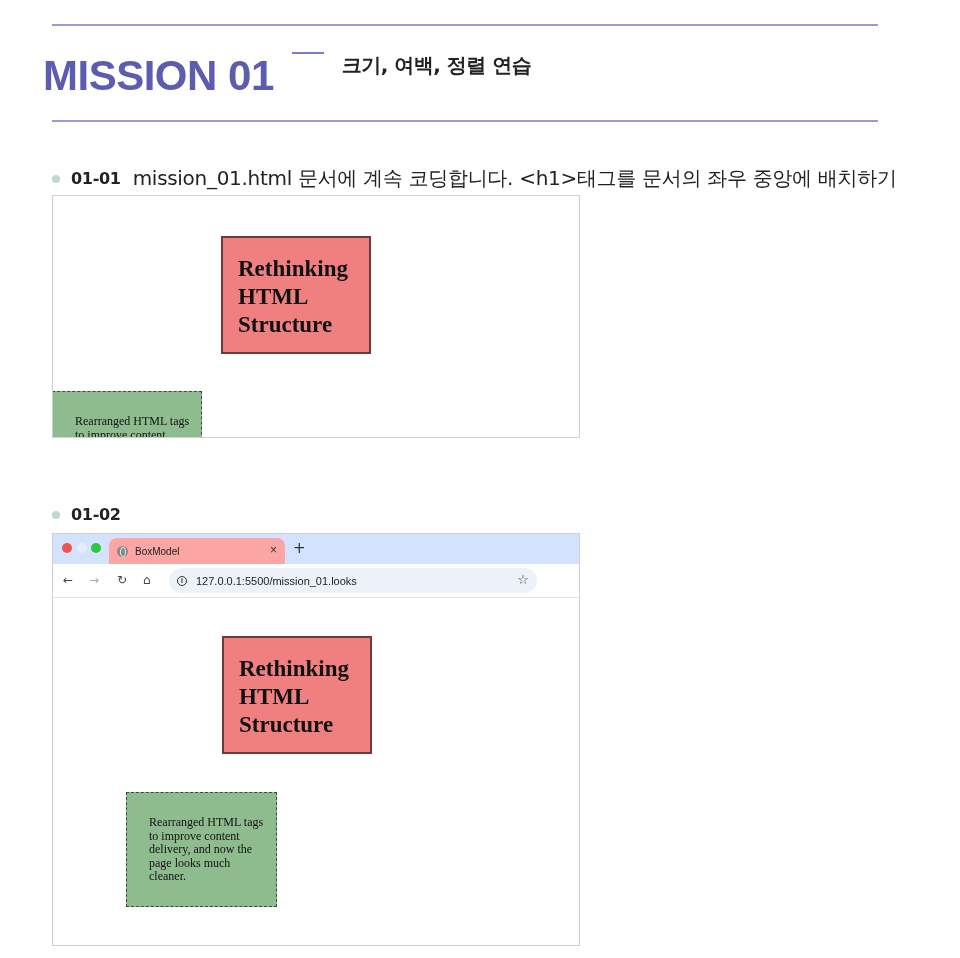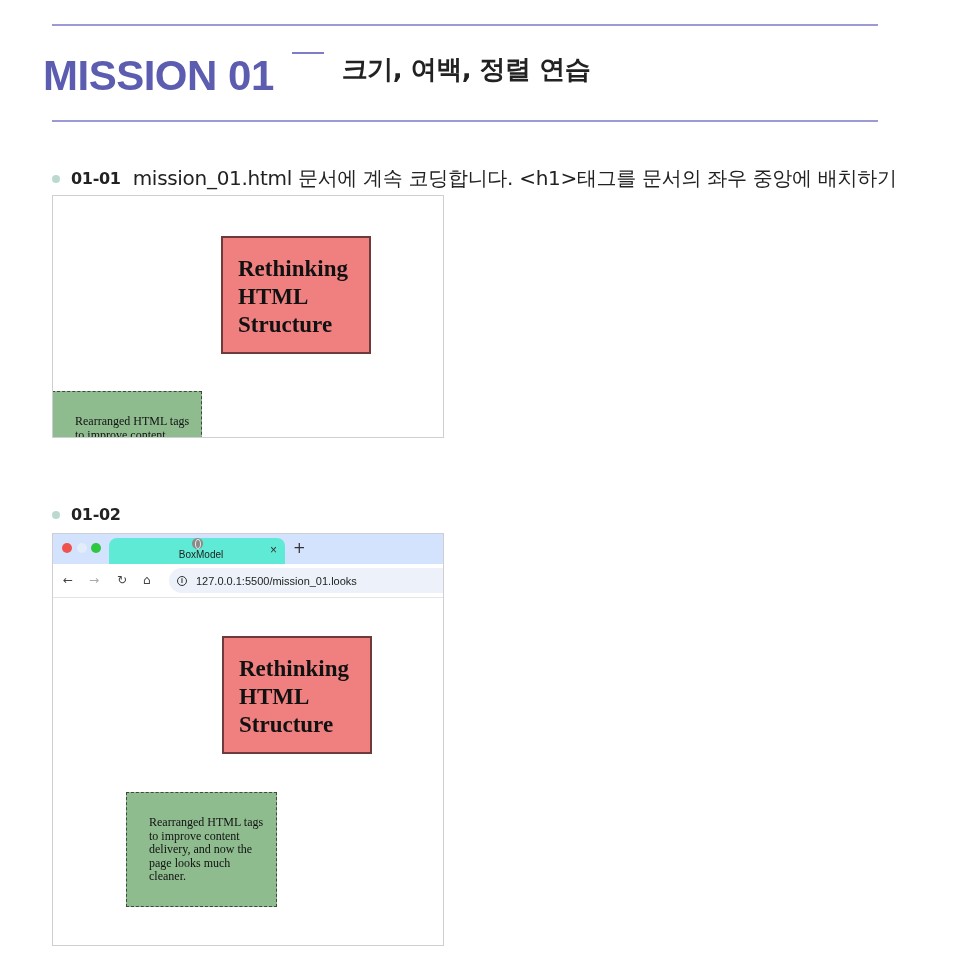--- a/index.html
+++ b/index.html
@@ -6,49 +6,49 @@
     html, body { width: 960px; height: 958px; background: #ffffff; overflow: hidden; }
     body { position: relative; font-family: "DejaVu Sans", "Liberation Sans", sans-serif; color: #222; }
 
     .rule { position: absolute; left: 52px; width: 826px; height: 2px; background: #9a9ad4; }
     .rule.top { top: 24px; }
     .rule.bottom { top: 120px; }
 
     .mission-header { position: absolute; left: 43px; top: 52px; height: 52px; display: flex; align-items: flex-start; }
     .mission-title { font-family: "Liberation Sans", sans-serif; font-weight: bold; font-size: 42px; color: #5c5cb0; letter-spacing: -0.5px; }
     .mission-dash { display: inline-block; width: 32px; height: 2px; background: #7c7cc8; margin: 0 18px 0 18px; }
-    .mission-subtitle { font-weight: bold; font-size: 26px; color: #222; letter-spacing: -0.5px; }
+    .mission-subtitle { font-weight: bold; font-size: 20px; color: #222; letter-spacing: -0.5px; }
 
     .task-heading { position: absolute; left: 52px; display: flex; align-items: center; font-size: 16px; color: #222; letter-spacing: -0.3px; }
     .bullet { width: 8px; height: 8px; border-radius: 50%; background: #bcd9cf; margin-right: 11px; }
     .task-num { font-weight: bold; font-size: 16px; margin-right: 12px; }
     .task-text { font-size: 20px; }
 
-    .frame { position: absolute; left: 52px; width: 392px; border: 1px solid #cfcfd3; background: #fff; overflow: hidden; padding-left: 39px; }
+    .frame { position: absolute; left: 52px; width: 528px; border: 1px solid #cfcfd3; background: #fff; overflow: hidden; padding-left: 39px; }
     .frame1 { top: 195px; height: 243px; }
     .frame2 { top: 533px; height: 413px; }
 
     .h1-box { position: absolute; width: 150px; height: 118px; background: #f08080; border: 2px solid #6e3a3a;
               font-family: "Liberation Serif", serif; font-weight: bold; font-size: 23px; line-height: 28px;
               color: #111; padding: 17px 0 0 15px; }
     .p-box { position: absolute; width: 150px; height: 115px; background: #8fbc8f; border: 1px dashed #3b4a3b;
              font-family: "Liberation Serif", serif; font-size: 12px; line-height: 13.5px; color: #111;
              padding: 23px 10px 0 22px; }
 
     .frame1 .h1-box { left: 168px; top: 40px; }
     .frame1 .p-box { left: -1px; top: 195px; }
 
     
     .tabbar { position: absolute; left: 0; top: 0; width: 100%; height: 30px; background: #d3e3fd; }
     .dot { position: absolute; top: 9px; width: 10px; height: 10px; border-radius: 50%; }
     .dot.red { left: 9px; background: #f0534e; }
     .dot.yellow { left: 24px; background: #e3ecf9; }
     .dot.green { left: 38px; background: #2ec840; }
-    .tab { position: absolute; left: 56px; top: 4px; width: 176px; height: 26px; background: #5eead4; border-radius: 8px 8px 0 0;
-           display: flex; align-items: center; padding-left: 8px; font-family: "Liberation Sans", sans-serif; font-size: 10px; color: #222; flex-direction: column; }
+    .tab { position: absolute; left: 56px; top: 4px; width: 176px; height: 26px; background: #fca5a5; border-radius: 8px 8px 0 0;
+           display: flex; align-items: center; padding-left: 8px; font-family: "Liberation Sans", sans-serif; font-size: 10px; color: #222; }
     .globe { width: 11px; height: 11px; border-radius: 50%; background: #8a8a8a; margin-right: 7px; position: relative; }
     .globe::after { content: ""; position: absolute; left: 3px; top: 1px; width: 4px; height: 8px; border-radius: 50%; border: 1px solid #e8e8e8; }
     .tab-close { position: absolute; right: 8px; top: 5px; font-size: 12px; color: #333; cursor: pointer; }
     .new-tab { position: absolute; left: 240px; top: 5px; font-size: 15px; color: #333; font-family: "DejaVu Sans", sans-serif; }
 
     .toolbar { position: absolute; left: 0; top: 30px; width: 100%; height: 34px; background: #ffffff; border-bottom: 1px solid #e4e4e4; }
     .nav-icon { position: absolute; top: 9px; font-size: 12px; color: #444; font-family: "DejaVu Sans", sans-serif; }
     .nav-back { left: 10px; }
     .nav-fwd { left: 36px; color: #aaa; }
     .nav-reload { left: 64px; }

